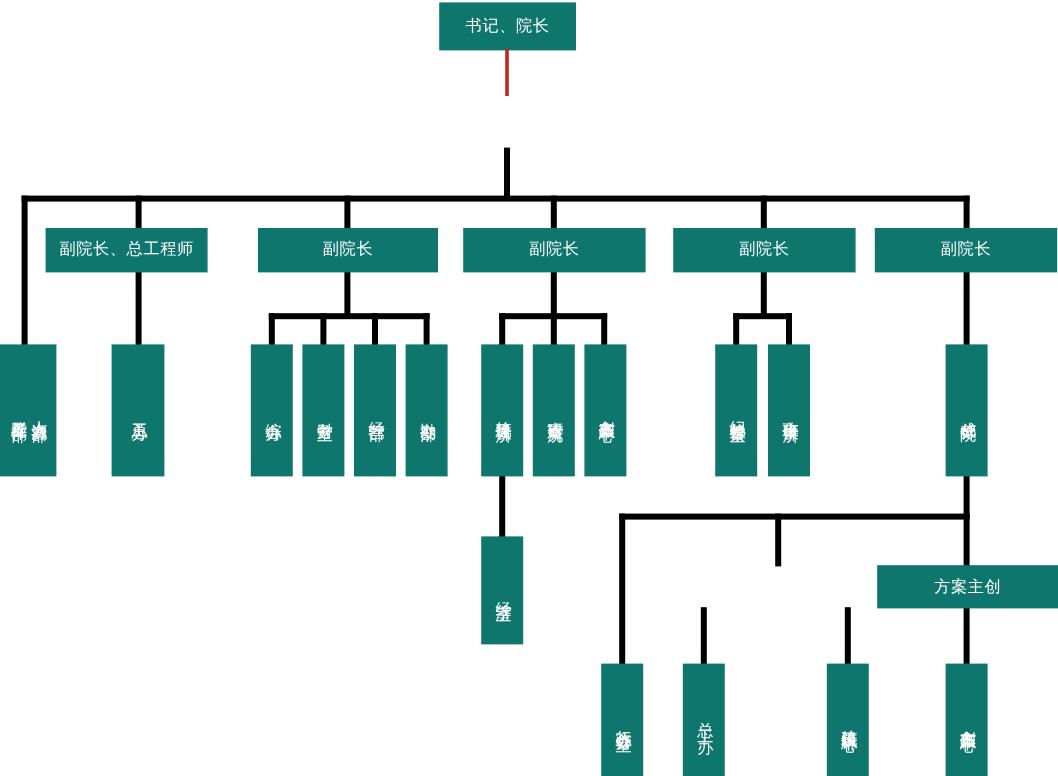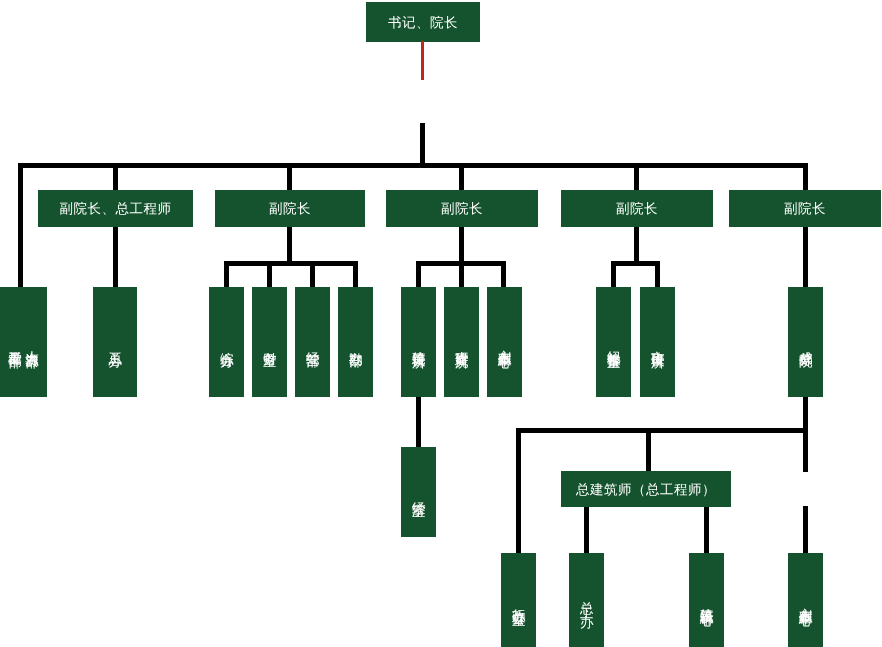--- a/index.html
+++ b/index.html
@@ -16,21 +16,21 @@
   }
   #chart {
     position: absolute;
     left: 0;
     top: 0;
     width: 882px;
     height: 647px;
   }
   .node {
     position: absolute;
-    background: #14532d;
+    background: #0f766e;
     color: #ffffff;
     box-sizing: border-box;
     display: flex;
     align-items: center;
     justify-content: center;
     z-index: 2;
   }
   .node .label {
     display: block;
     text-align: center;
@@ -124,21 +124,21 @@
   <div class="line" style="left:584px; top:506px; width:5px; height:48px;"></div>
   <div class="line" style="left:704px; top:506px; width:5px; height:48px;"></div>
 
   <div class="line" style="left:803px; top:506px; width:5px; height:48px;"></div>
 
   <div class="node h" style="left:366px; top:2px; width:114px; height:40px;">
     <span class="label">书记、院长</span>
   </div>
 
 
-  <div class="node h" style="left:38px; top:190px; width:155px; height:37px;">
+  <div class="node h" style="left:38px; top:190px; width:135px; height:37px;">
     <span class="label">副院长、总工程师</span>
   </div>
 
   <div class="node h" style="left:215px; top:190px; width:150px; height:37px;">
     <span class="label">副院长</span>
   </div>
 
   <div class="node h" style="left:386px; top:190px; width:152px; height:37px;">
     <span class="label">副院长</span>
   </div>
@@ -197,24 +197,24 @@
   </div>
 
   <div class="node v" style="left:788px; top:287px; width:35px; height:110px;">
     <span class="label">成都分院</span>
   </div>
 
   <div class="node v" style="left:401px; top:447px; width:35px; height:90px;">
     <span class="label">经济室</span>
   </div>
 
-  <div class="node h" style="left:561px; top:471px; width:170px; height:36px;">
-    <span class="label">总建筑师（总工程师）</span>
-  </div>
-
+
+  <div class="node h" style="left:731px; top:471px; width:151px; height:36px;">
+    <span class="label">方案主创</span>
+  </div>
 
   <div class="node v" style="left:501px; top:553px; width:35px; height:94px;">
     <span class="label">行政办公室</span>
   </div>
 
   <div class="node v spaced" style="left:569px; top:553px; width:35px; height:94px;">
     <span class="label">总工办</span>
   </div>
 
   <div class="node v" style="left:689px; top:553px; width:35px; height:94px;">

